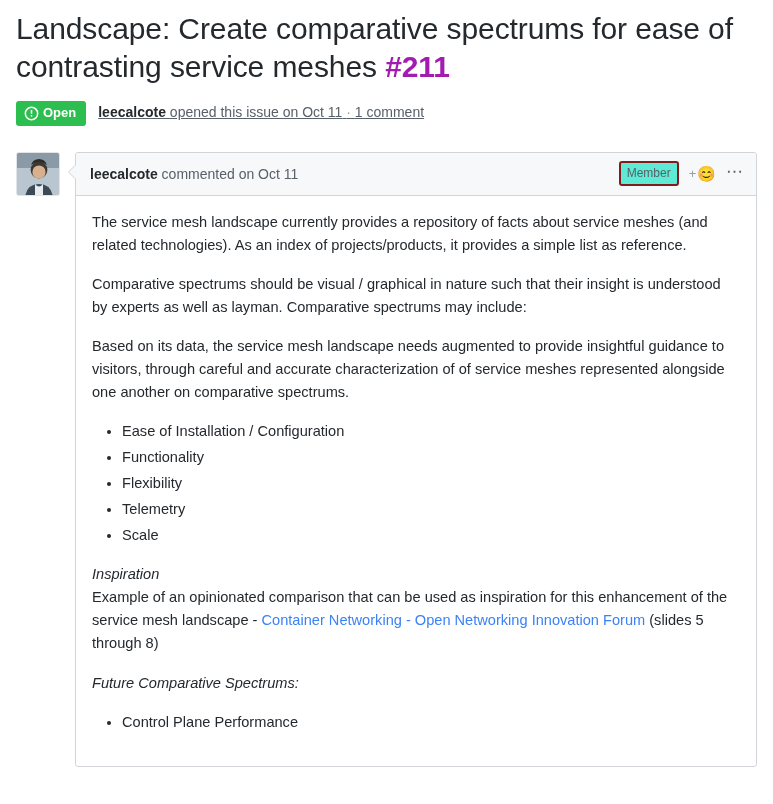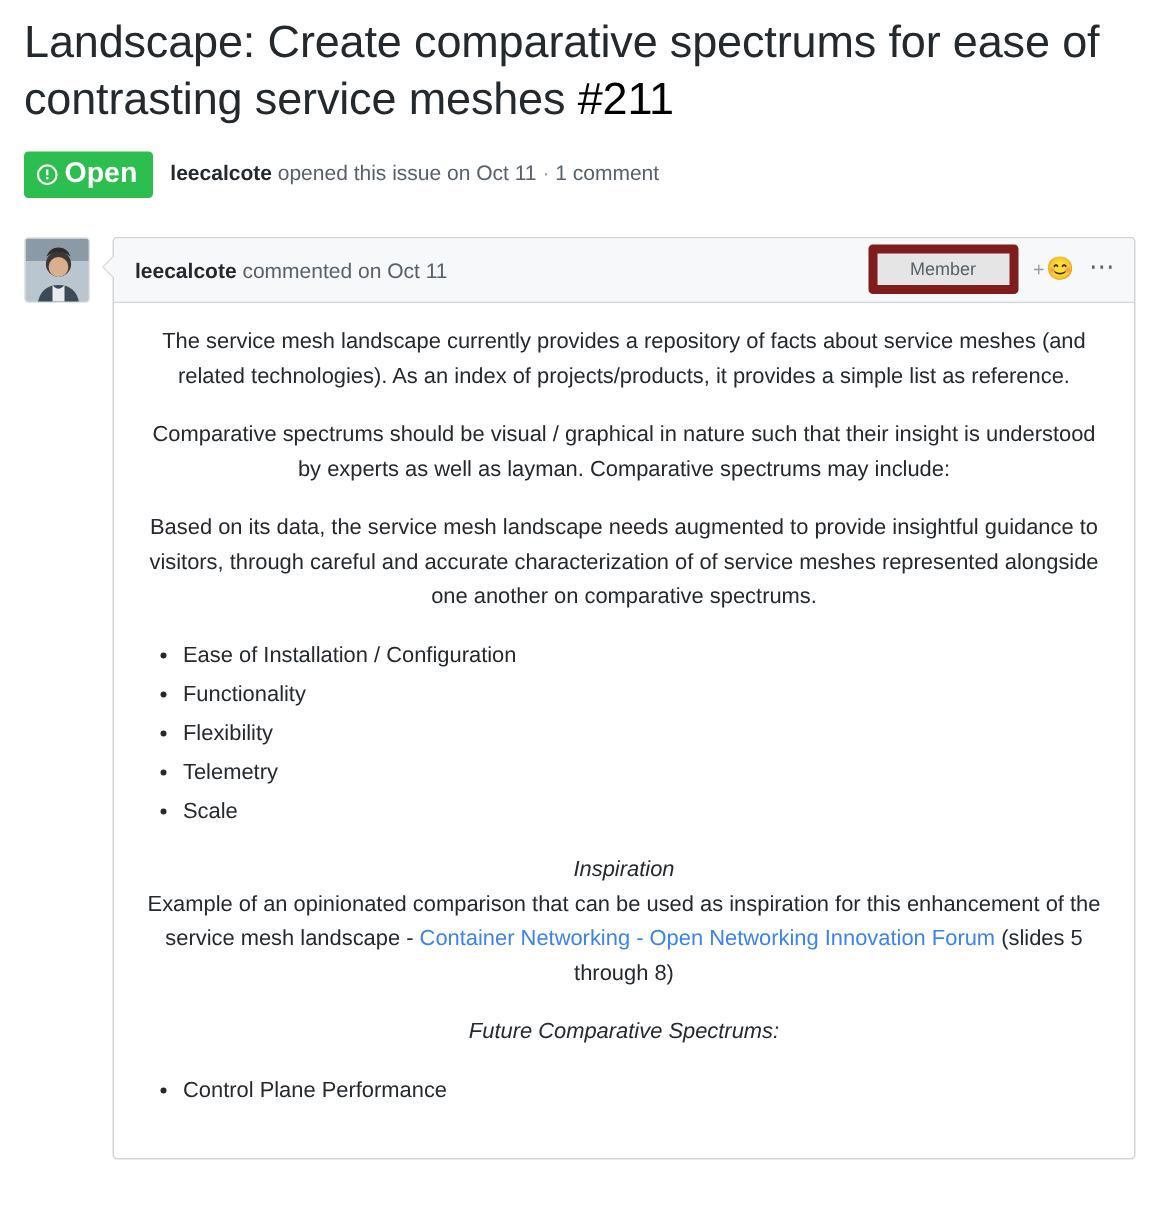--- a/index.html
+++ b/index.html
@@ -23,52 +23,53 @@
   }
   .issue-title {
     font-size: 30px;
     line-height: 1.28;
     font-weight: 400;
     color: #24292e;
     margin: 0;
     letter-spacing: -0.1px;
   }
   .issue-number {
-    color: #000000;
-    font-weight: 400;
+    color: #a21caf;
+    font-weight: 700;
   }
   
   .meta-row {
     display: flex;
     align-items: center;
     padding: 14px 16px 0 16px;
   }
   .state-badge {
     display: inline-flex;
     align-items: center;
     gap: 4px;
     background: #2cbe4e;
     color: #ffffff;
-    font-size: 19px;
+    font-size: 13px;
     font-weight: 600;
     border-radius: 3px;
     padding: 5px 10px 5px 8px;
     line-height: 1.1;
   }
   .state-badge .ico {
     display: inline-block;
     width: 15px;
     height: 15px;
     position: relative;
   }
   .meta-text {
     margin-left: 12px;
     font-size: 14px;
     color: #586069;
     line-height: 1.4;
+    text-decoration: underline;
   }
   .meta-text .author { font-weight: 600; color: #24292e; }
   .meta-text .sep { color: #959da5; }
   
   .timeline {
     padding: 26px 16px 0 16px;
     display: flex;
     align-items: flex-start;
   }
   .avatar {
@@ -125,26 +126,26 @@
     font-weight: 600;
     color: #24292e;
   }
   .comment-header .c-action {
     margin-left: auto;
     display: flex;
     align-items: center;
     gap: 10px;
   }
   .member-badge {
-    border: 6px solid #7f1d1d;
-    border-radius: 3px;
-    padding: 2px 22px;
+    border: 2px solid #7f1d1d;
+    border-radius: 3px;
+    padding: 2px 6px;
     font-size: 12px;
     color: #586069;
-    background: #e5e5e5;
+    background: #5eead4;
     line-height: 1.4;
   }
   .reaction-btn {
     display: inline-flex;
     align-items: center;
     color: #959da5;
     font-size: 13px;
     cursor: pointer;
   }
   .reaction-btn .smiley {
@@ -162,21 +163,20 @@
   }
   
   .comment-body {
     padding: 15px 16px 16px 16px;
     font-size: 14.6px;
     line-height: 1.58;
     color: #24292e;
   }
   .comment-body p {
     margin: 0 0 16px 0;
-    text-align: center;
   }
   .comment-body ul {
     margin: 0 0 16px 0;
     padding-left: 30px;
   }
   .comment-body li {
     margin: 3px 0;
   }
   .comment-body em {
     font-style: italic;

